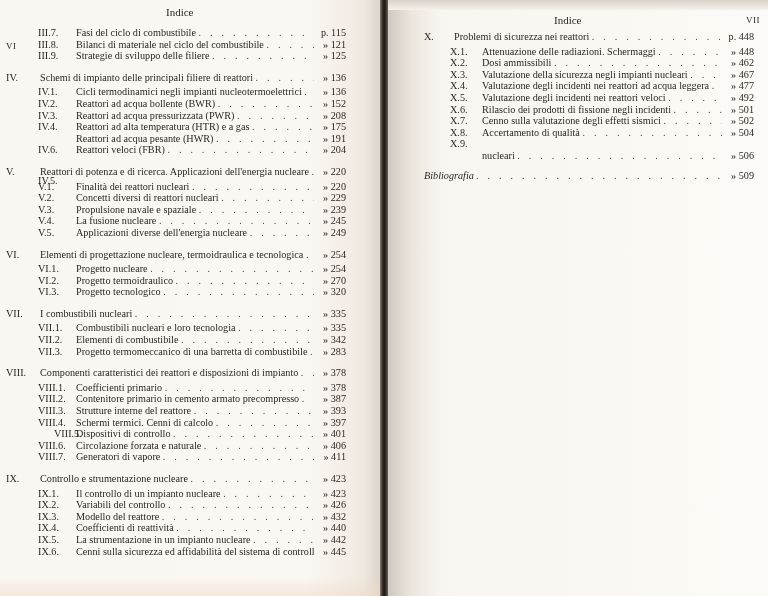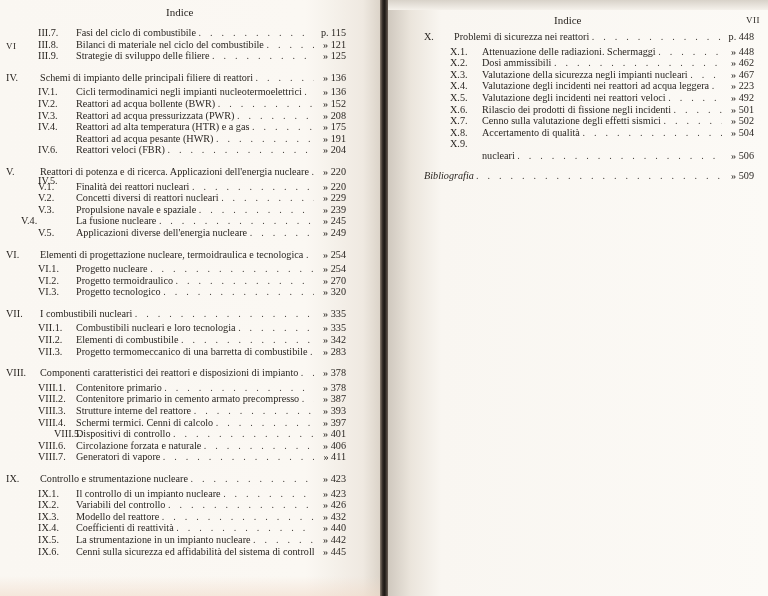--- a/index.html
+++ b/index.html
@@ -117,21 +117,21 @@
         <span class="num" style="left: 32px;">V.2.</span>
         <span class="title" style="left: 70px; right: 32px;"><span>Concetti diversi di reattori nucleari </span><span class="leader">. . . . . . . . . . . . . . . . . . . . . . . . . . . . . . . . . . . . . . . . . . . . . . . . . . . . .</span></span>
         <span class="page-no">» 229</span>
       </div>
       <div class="row">
         <span class="num" style="left: 32px;">V.3.</span>
         <span class="title" style="left: 70px; right: 32px;"><span>Propulsione navale e spaziale </span><span class="leader">. . . . . . . . . . . . . . . . . . . . . . . . . . . . . . . . . . . . . . . . . . . . . . . . . . . . .</span></span>
         <span class="page-no">» 239</span>
       </div>
       <div class="row">
-        <span class="num" style="left: 15px;">V.4.</span>
+        <span class="num" style="left: 32px;">V.4.</span>
         <span class="title" style="left: 70px; right: 32px;"><span>La fusione nucleare </span><span class="leader">. . . . . . . . . . . . . . . . . . . . . . . . . . . . . . . . . . . . . . . . . . . . . . . . . . . . .</span></span>
         <span class="page-no">» 245</span>
       </div>
       <div class="row">
         <span class="num" style="left: 32px;">V.5.</span>
         <span class="title" style="left: 70px; right: 32px;"><span>Applicazioni diverse dell'energia nucleare </span><span class="leader">. . . . . . . . . . . . . . . . . . . . . . . . . . . . . . . . . . . . . . . . . . . . . . . . . . . . .</span></span>
         <span class="page-no">» 249</span>
       </div>
       <div class="row chapter">
         <span class="num" style="left: 0px;">VI.</span>
@@ -173,21 +173,21 @@
         <span class="title" style="left: 70px; right: 32px;"><span>Progetto termomeccanico di una barretta di combustibile </span><span class="leader">. . . . . . . . . . . . . . . . . . . . . . . . . . . . . . . . . . . . . . . . . . . . . . . . . . . . .</span></span>
         <span class="page-no">» 283</span>
       </div>
       <div class="row chapter">
         <span class="num" style="left: 0px;">VIII.</span>
         <span class="title" style="left: 34px; right: 32px;"><span>Componenti caratteristici dei reattori e disposizioni di impianto </span><span class="leader">. . . . . . . . . . . . . . . . . . . . . . . . . . . . . . . . . . . . . . . . . . . . . . . . . . . . .</span></span>
         <span class="page-no">» 378</span>
       </div>
       <div class="row">
         <span class="num" style="left: 32px;">VIII.1.</span>
-        <span class="title" style="left: 70px; right: 32px;"><span>Contenitore primario </span><span class="leader">. . . . . . . . . . . . . . . . . . . . . . . . . . . . . . . . . . . . . . . . . . . . . . . . . . . . .</span></span>
+        <span class="title" style="left: 70px; right: 32px;"><span>Coefficienti primario </span><span class="leader">. . . . . . . . . . . . . . . . . . . . . . . . . . . . . . . . . . . . . . . . . . . . . . . . . . . . .</span></span>
         <span class="page-no">» 378</span>
       </div>
       <div class="row">
         <span class="num" style="left: 32px;">VIII.2.</span>
         <span class="title" style="left: 70px; right: 32px;"><span>Contenitore primario in cemento armato precompresso </span><span class="leader">. . . . . . . . . . . . . . . . . . . . . . . . . . . . . . . . . . . . . . . . . . . . . . . . . . . . .</span></span>
         <span class="page-no">» 387</span>
       </div>
       <div class="row">
         <span class="num" style="left: 32px;">VIII.3.</span>
         <span class="title" style="left: 70px; right: 32px;"><span>Strutture interne del reattore </span><span class="leader">. . . . . . . . . . . . . . . . . . . . . . . . . . . . . . . . . . . . . . . . . . . . . . . . . . . . .</span></span>
@@ -273,21 +273,21 @@
         <span class="page-no">» 462</span>
       </div>
       <div class="row">
         <span class="num" style="left: 26px;">X.3.</span>
         <span class="title" style="left: 58px; right: 32px;"><span>Valutazione della sicurezza negli impianti nucleari </span><span class="leader">. . . . . . . . . . . . . . . . . . . . . . . . . . . . . . . . . . . . . . . . . . . . . . . . . . . . .</span></span>
         <span class="page-no">» 467</span>
       </div>
       <div class="row">
         <span class="num" style="left: 26px;">X.4.</span>
         <span class="title" style="left: 58px; right: 32px;"><span>Valutazione degli incidenti nei reattori ad acqua leggera </span><span class="leader">. . . . . . . . . . . . . . . . . . . . . . . . . . . . . . . . . . . . . . . . . . . . . . . . . . . . .</span></span>
-        <span class="page-no">» 223</span>
+        <span class="page-no">» 477</span>
       </div>
       <div class="row">
         <span class="num" style="left: 26px;">X.5.</span>
         <span class="title" style="left: 58px; right: 32px;"><span>Valutazione degli incidenti nei reattori veloci </span><span class="leader">. . . . . . . . . . . . . . . . . . . . . . . . . . . . . . . . . . . . . . . . . . . . . . . . . . . . .</span></span>
         <span class="page-no">» 492</span>
       </div>
       <div class="row">
         <span class="num" style="left: 26px;">X.6.</span>
         <span class="title" style="left: 58px; right: 32px;"><span>Rilascio dei prodotti di fissione negli incidenti </span><span class="leader">. . . . . . . . . . . . . . . . . . . . . . . . . . . . . . . . . . . . . . . . . . . . . . . . . . . . .</span></span>
         <span class="page-no">» 501</span>

